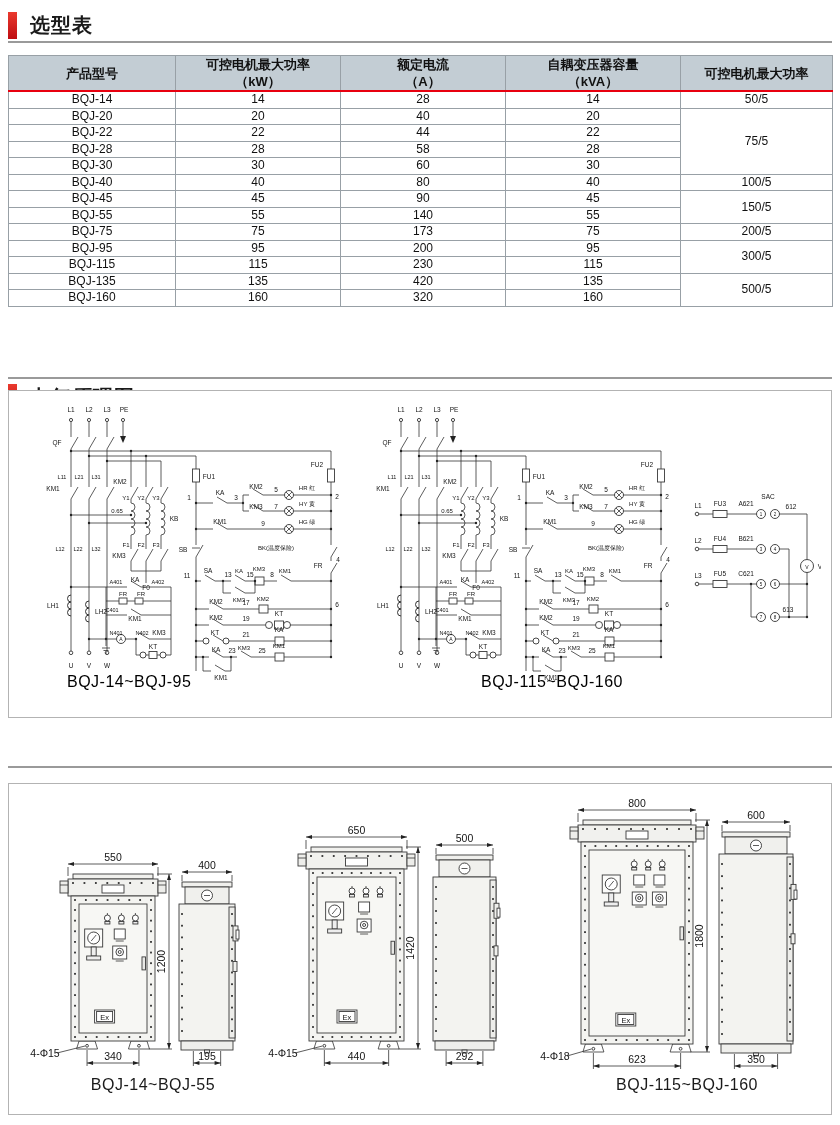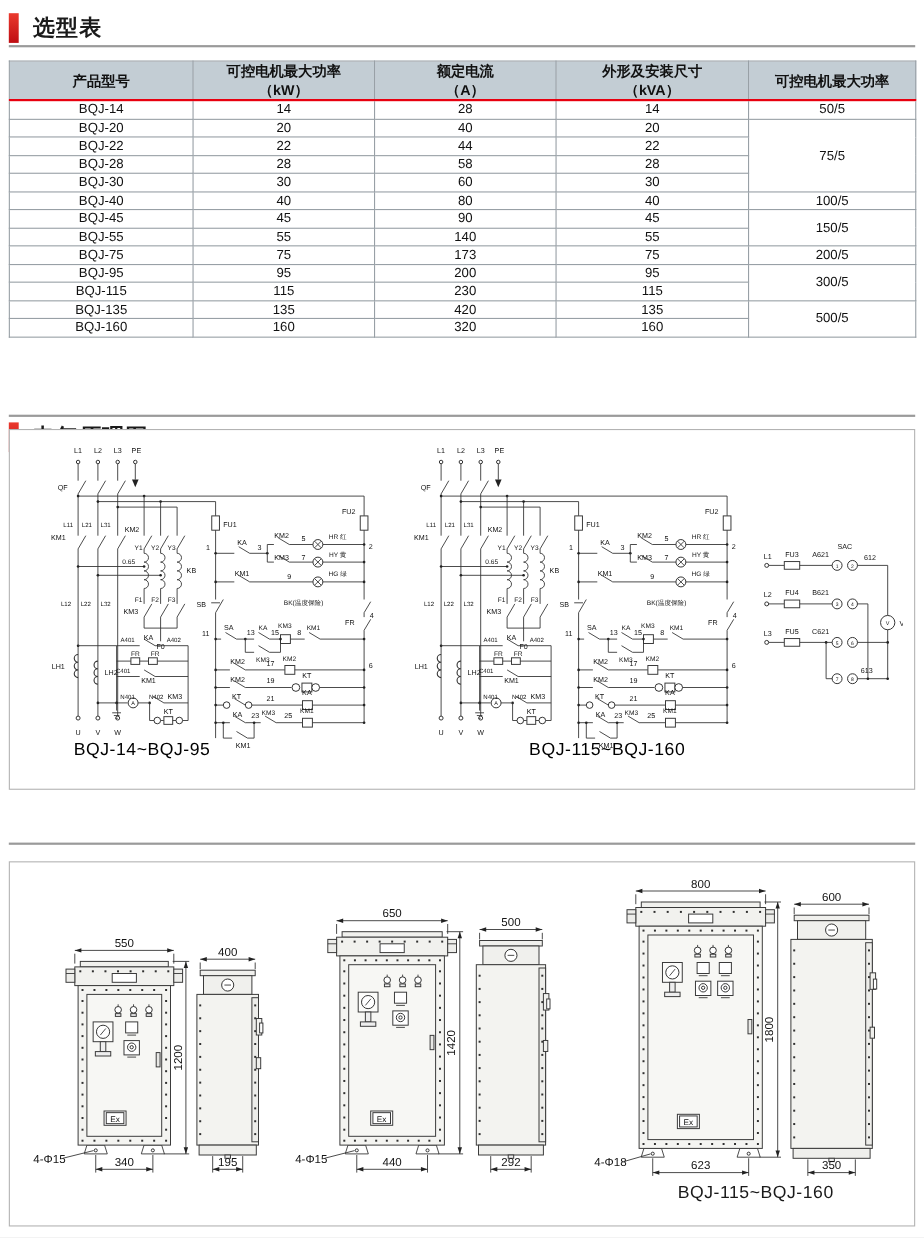--- a/index.html
+++ b/index.html
@@ -47,21 +47,21 @@
           </th>
           <th>
             <div>可控电机最大功率</div>
             <div>（kW）</div>
           </th>
           <th>
             <div>额定电流</div>
             <div>（A）</div>
           </th>
           <th>
-            <div>外形及安装尺寸</div>
+            <div>自耦变压器容量</div>
             <div>（kVA）</div>
           </th>
           <th>
             <div>可控电机最大功率</div>
           </th>
         </tr>
       </thead>
     <tbody id="sel-tbody">
         <tr>
           <td>BQJ-14</td>
@@ -1317,15 +1317,16 @@
           <path d="M781,38 l-6,-2 l0,4 Z" fill="#222"></path>
           <text x="747" y="35" font-size="10.5" fill="#141414" text-anchor="middle">600</text>
           <line x1="725.4166666666666" y1="270" x2="725.4166666666666" y2="285" stroke="#333" stroke-width="0.8"></line>
           <line x1="768.5833333333334" y1="270" x2="768.5833333333334" y2="285" stroke="#333" stroke-width="0.8"></line>
           <line x1="725.4166666666666" y1="282" x2="768.5833333333334" y2="282" stroke="#333" stroke-width="0.8"></line>
           <path d="M725.4166666666666,282 l6,-2 l0,4 Z" fill="#222"></path>
           <path d="M768.5833333333334,282 l-6,-2 l0,4 Z" fill="#222"></path>
           <text x="747" y="279" font-size="10.5" fill="#141414" text-anchor="middle">350</text>
         </g>
       </svg>
+    <div class="cab-caption" style="left:24px;top:292px;">BQJ-14~BQJ-55</div>
     <div class="cab-caption" style="left:558px;top:292px;">BQJ-115~BQJ-160</div>
   </div>
 </div>
 
 </body></html>

